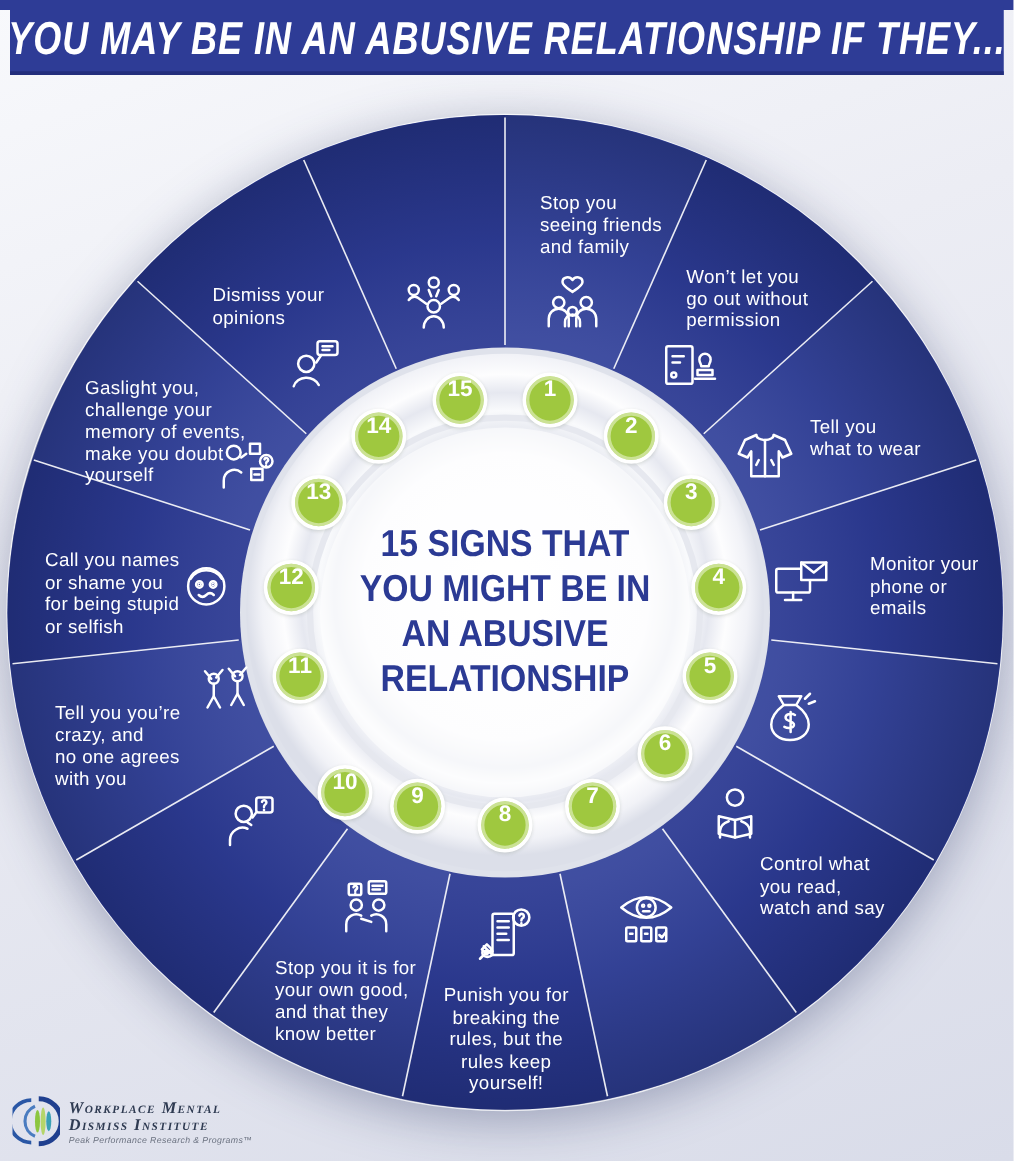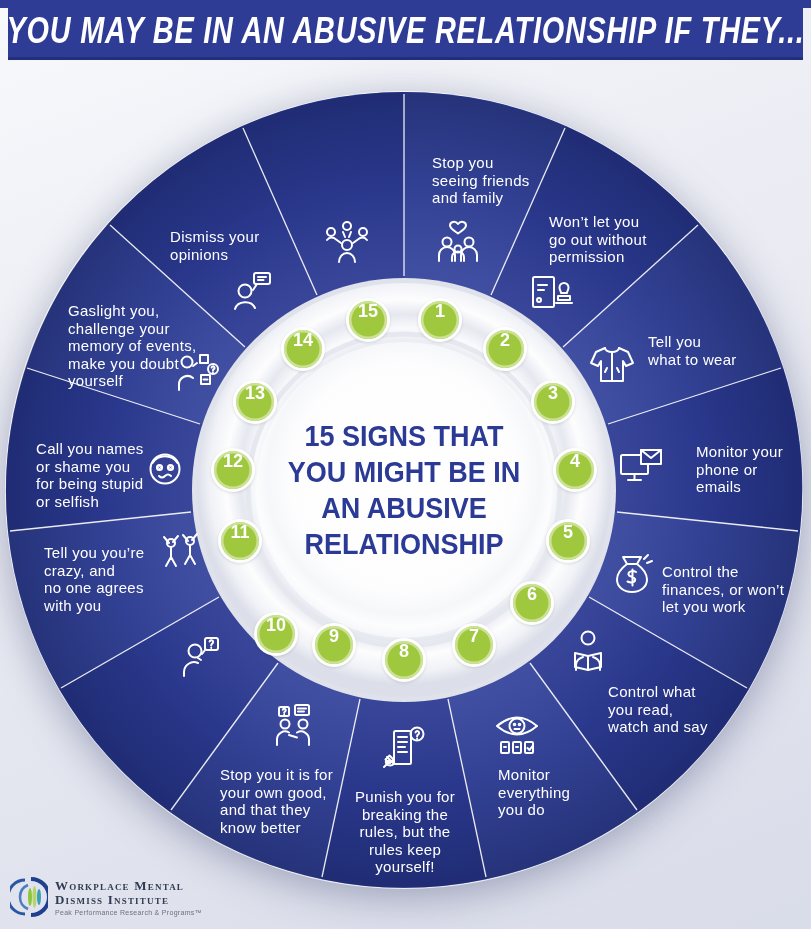--- a/index.html
+++ b/index.html
@@ -34,21 +34,21 @@
     display:flex;align-items:flex-start;justify-content:center;
     color:#fff;font-size:18px;font-weight:700;
   }
   .center-heading{
     position:absolute;left:264px;top:418px;width:280px;text-align:center;
     color:#2b3a94;font-size:30px;font-weight:700;line-height:36px;
     white-space:pre-line;transform:scaleX(.9);transform-origin:center;
   }
   .logo{position:absolute;left:10px;top:876px;display:flex;align-items:flex-start;}
   .logo-mark{width:38px;height:42px;margin-right:7px;}
-  .logo-text-block{padding-top:3px;}
+  .logo-text-block{padding-top:3px;font-style:italic;}
   .logo-org{
     font-family:"Liberation Serif", serif;font-variant:small-caps;
     color:#2f3b52;font-size:13px;font-weight:700;letter-spacing:1.2px;line-height:14px;
   }
   .logo-tagline{color:#6b7280;font-size:7px;letter-spacing:.3px;margin-top:2px;}
 </style>
 </head>
 <body>
 
 <div class="page">
@@ -129,39 +129,33 @@
 seeing friends
 and family</div>
   <div class="seg-label" style="left:549px;top:213px">Won’t let you
 go out without
 permission</div>
   <div class="seg-label" style="left:648px;top:333px">Tell you
 what to wear</div>
   <div class="seg-label" style="left:696px;top:443px">Monitor your
 phone or
 emails</div>
-  <div class="seg-label" style="left:662px;top:563px">Control the
-finances, or won’t
-let you work</div>
   <div class="seg-label" style="left:608px;top:683px">Control what
 you read,
 watch and say</div>
-  <div class="seg-label" style="left:498px;top:766px">Monitor
-everything
-you do</div>
   <div class="seg-label center" style="left:330px;top:788px">Punish you for
 breaking the
 rules, but the
 rules keep
 yourself!</div>
   <div class="seg-label" style="left:220px;top:766px">Stop you it is for
 your own good,
 and that they
 know better</div>
-  <div class="seg-label" style="left:44px;top:544px">Tell you you’re
+  <div class="seg-label" style="left:44px;top:562px">Tell you you’re
 crazy, and
 no one agrees
 with you</div>
   <div class="seg-label" style="left:36px;top:440px">Call you names
 or shame you
 for being stupid
 or selfish</div>
   <div class="seg-label" style="left:68px;top:302px">Gaslight you,
 challenge your
 memory of events,

